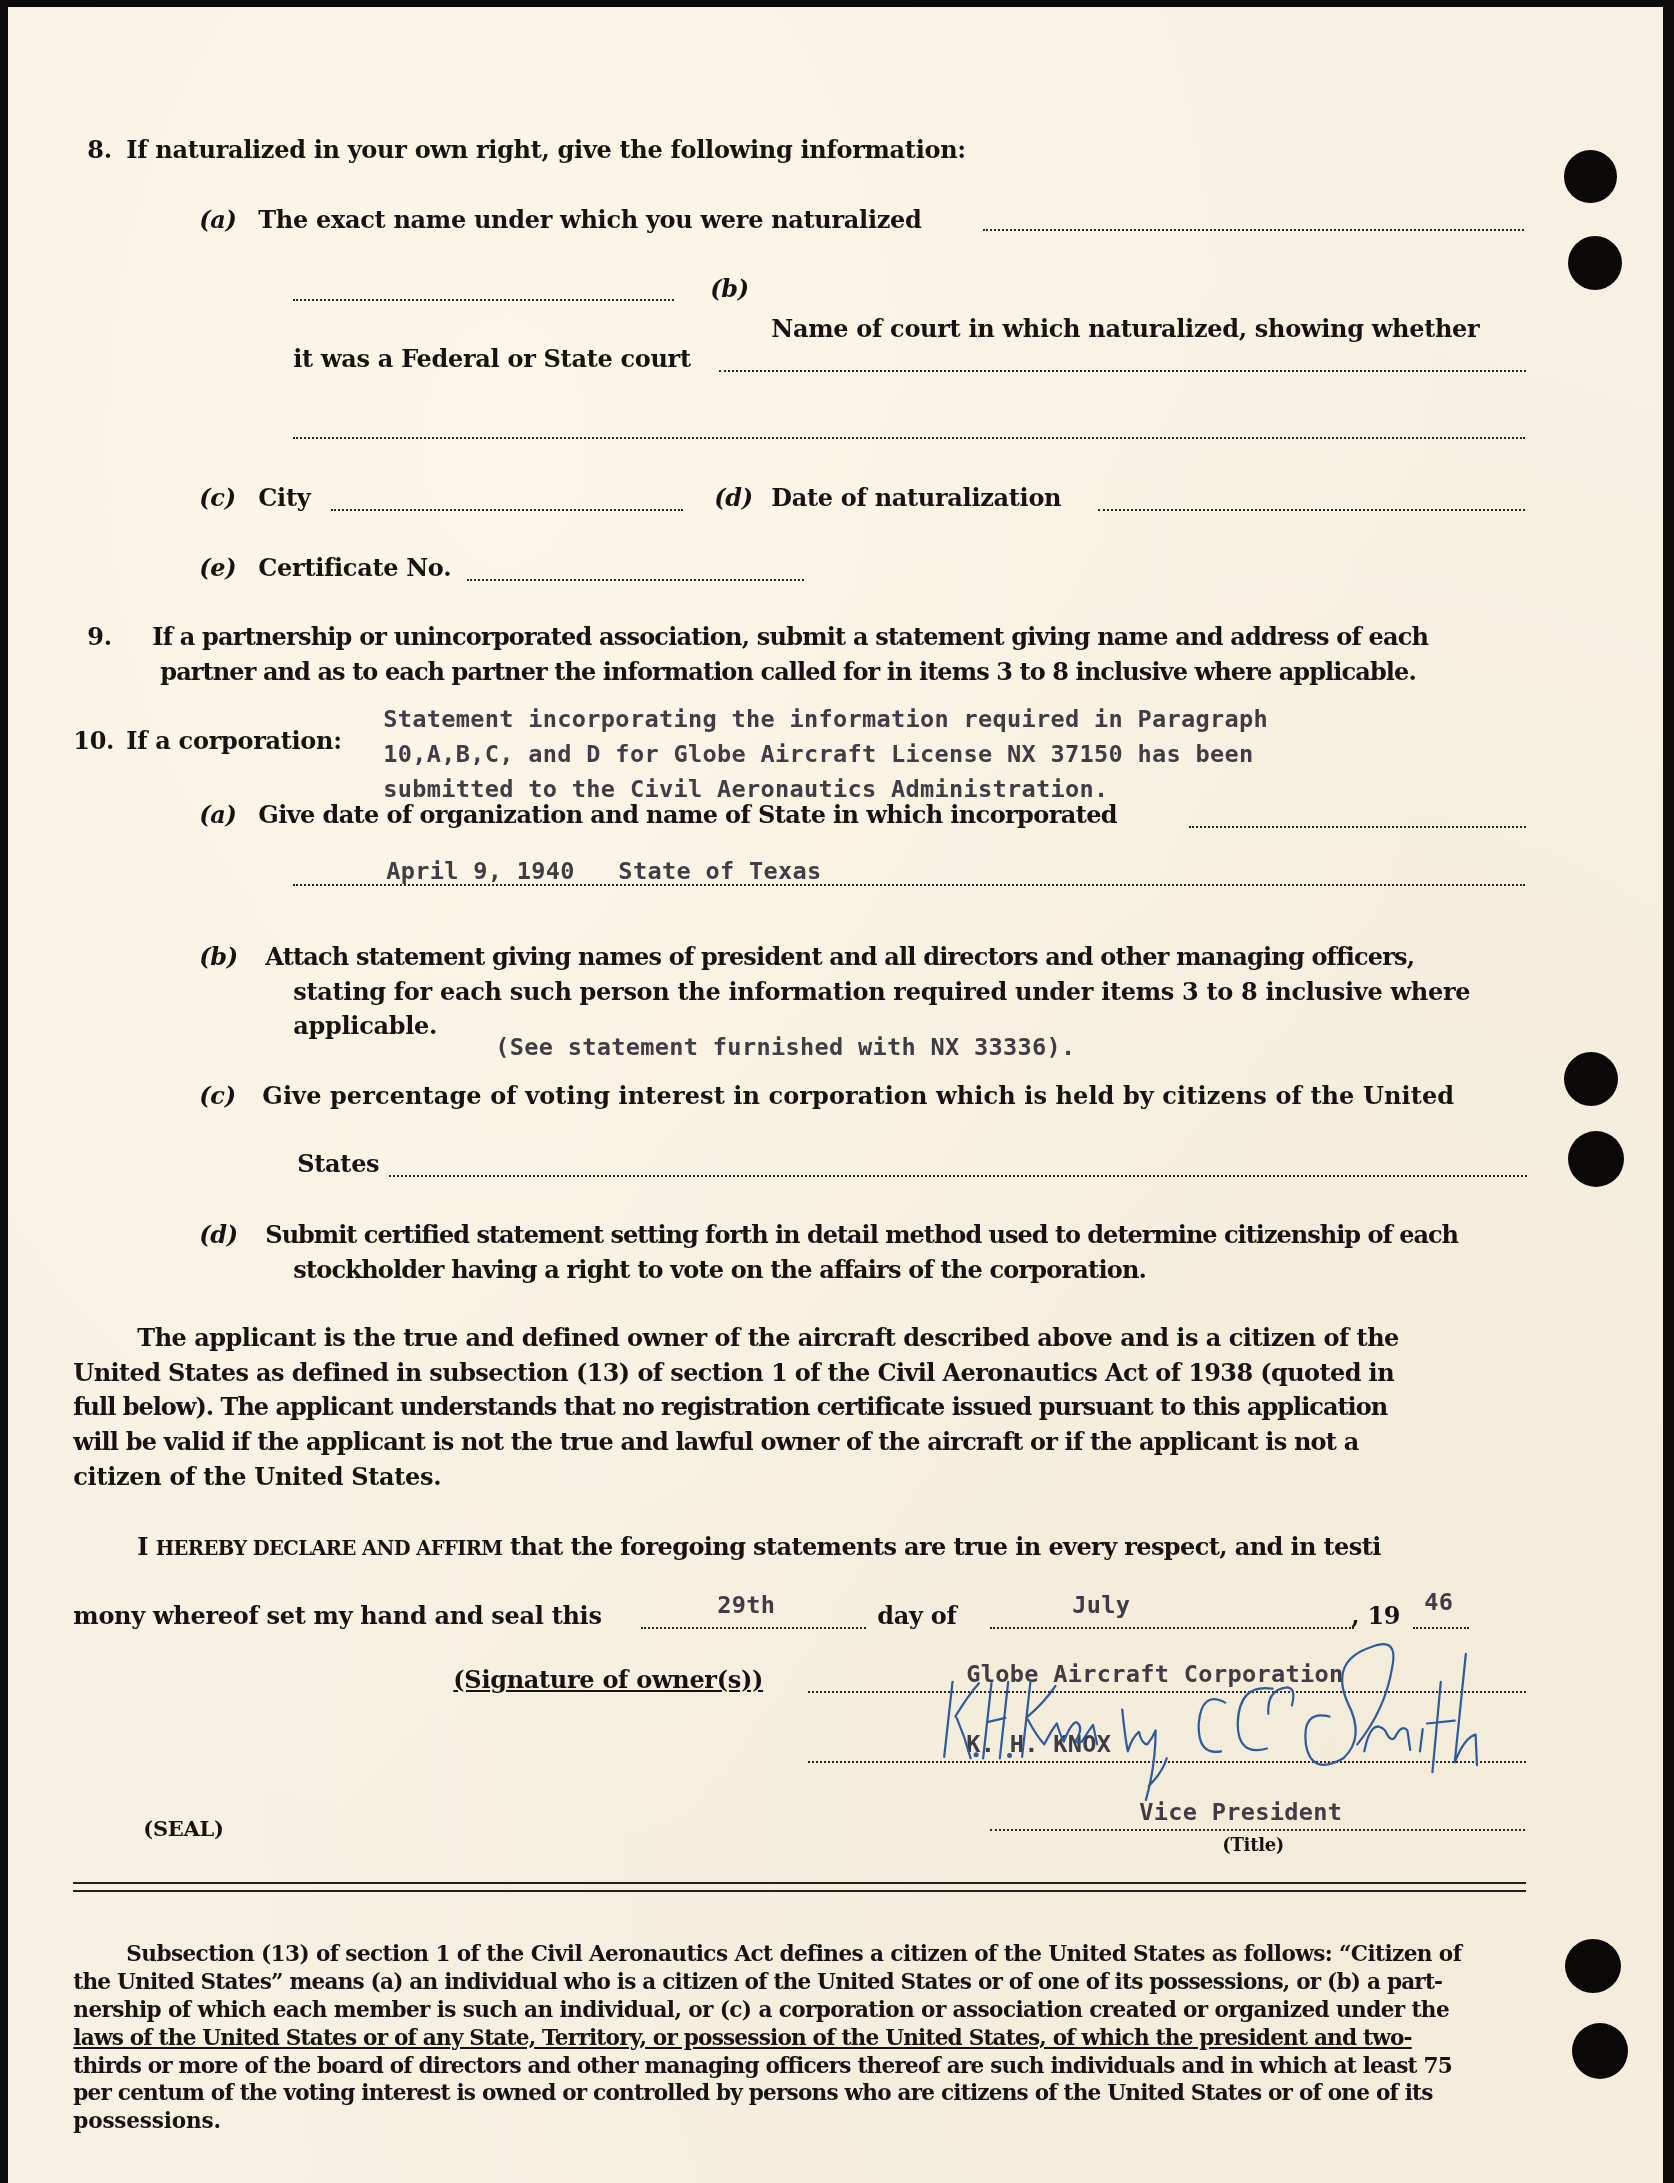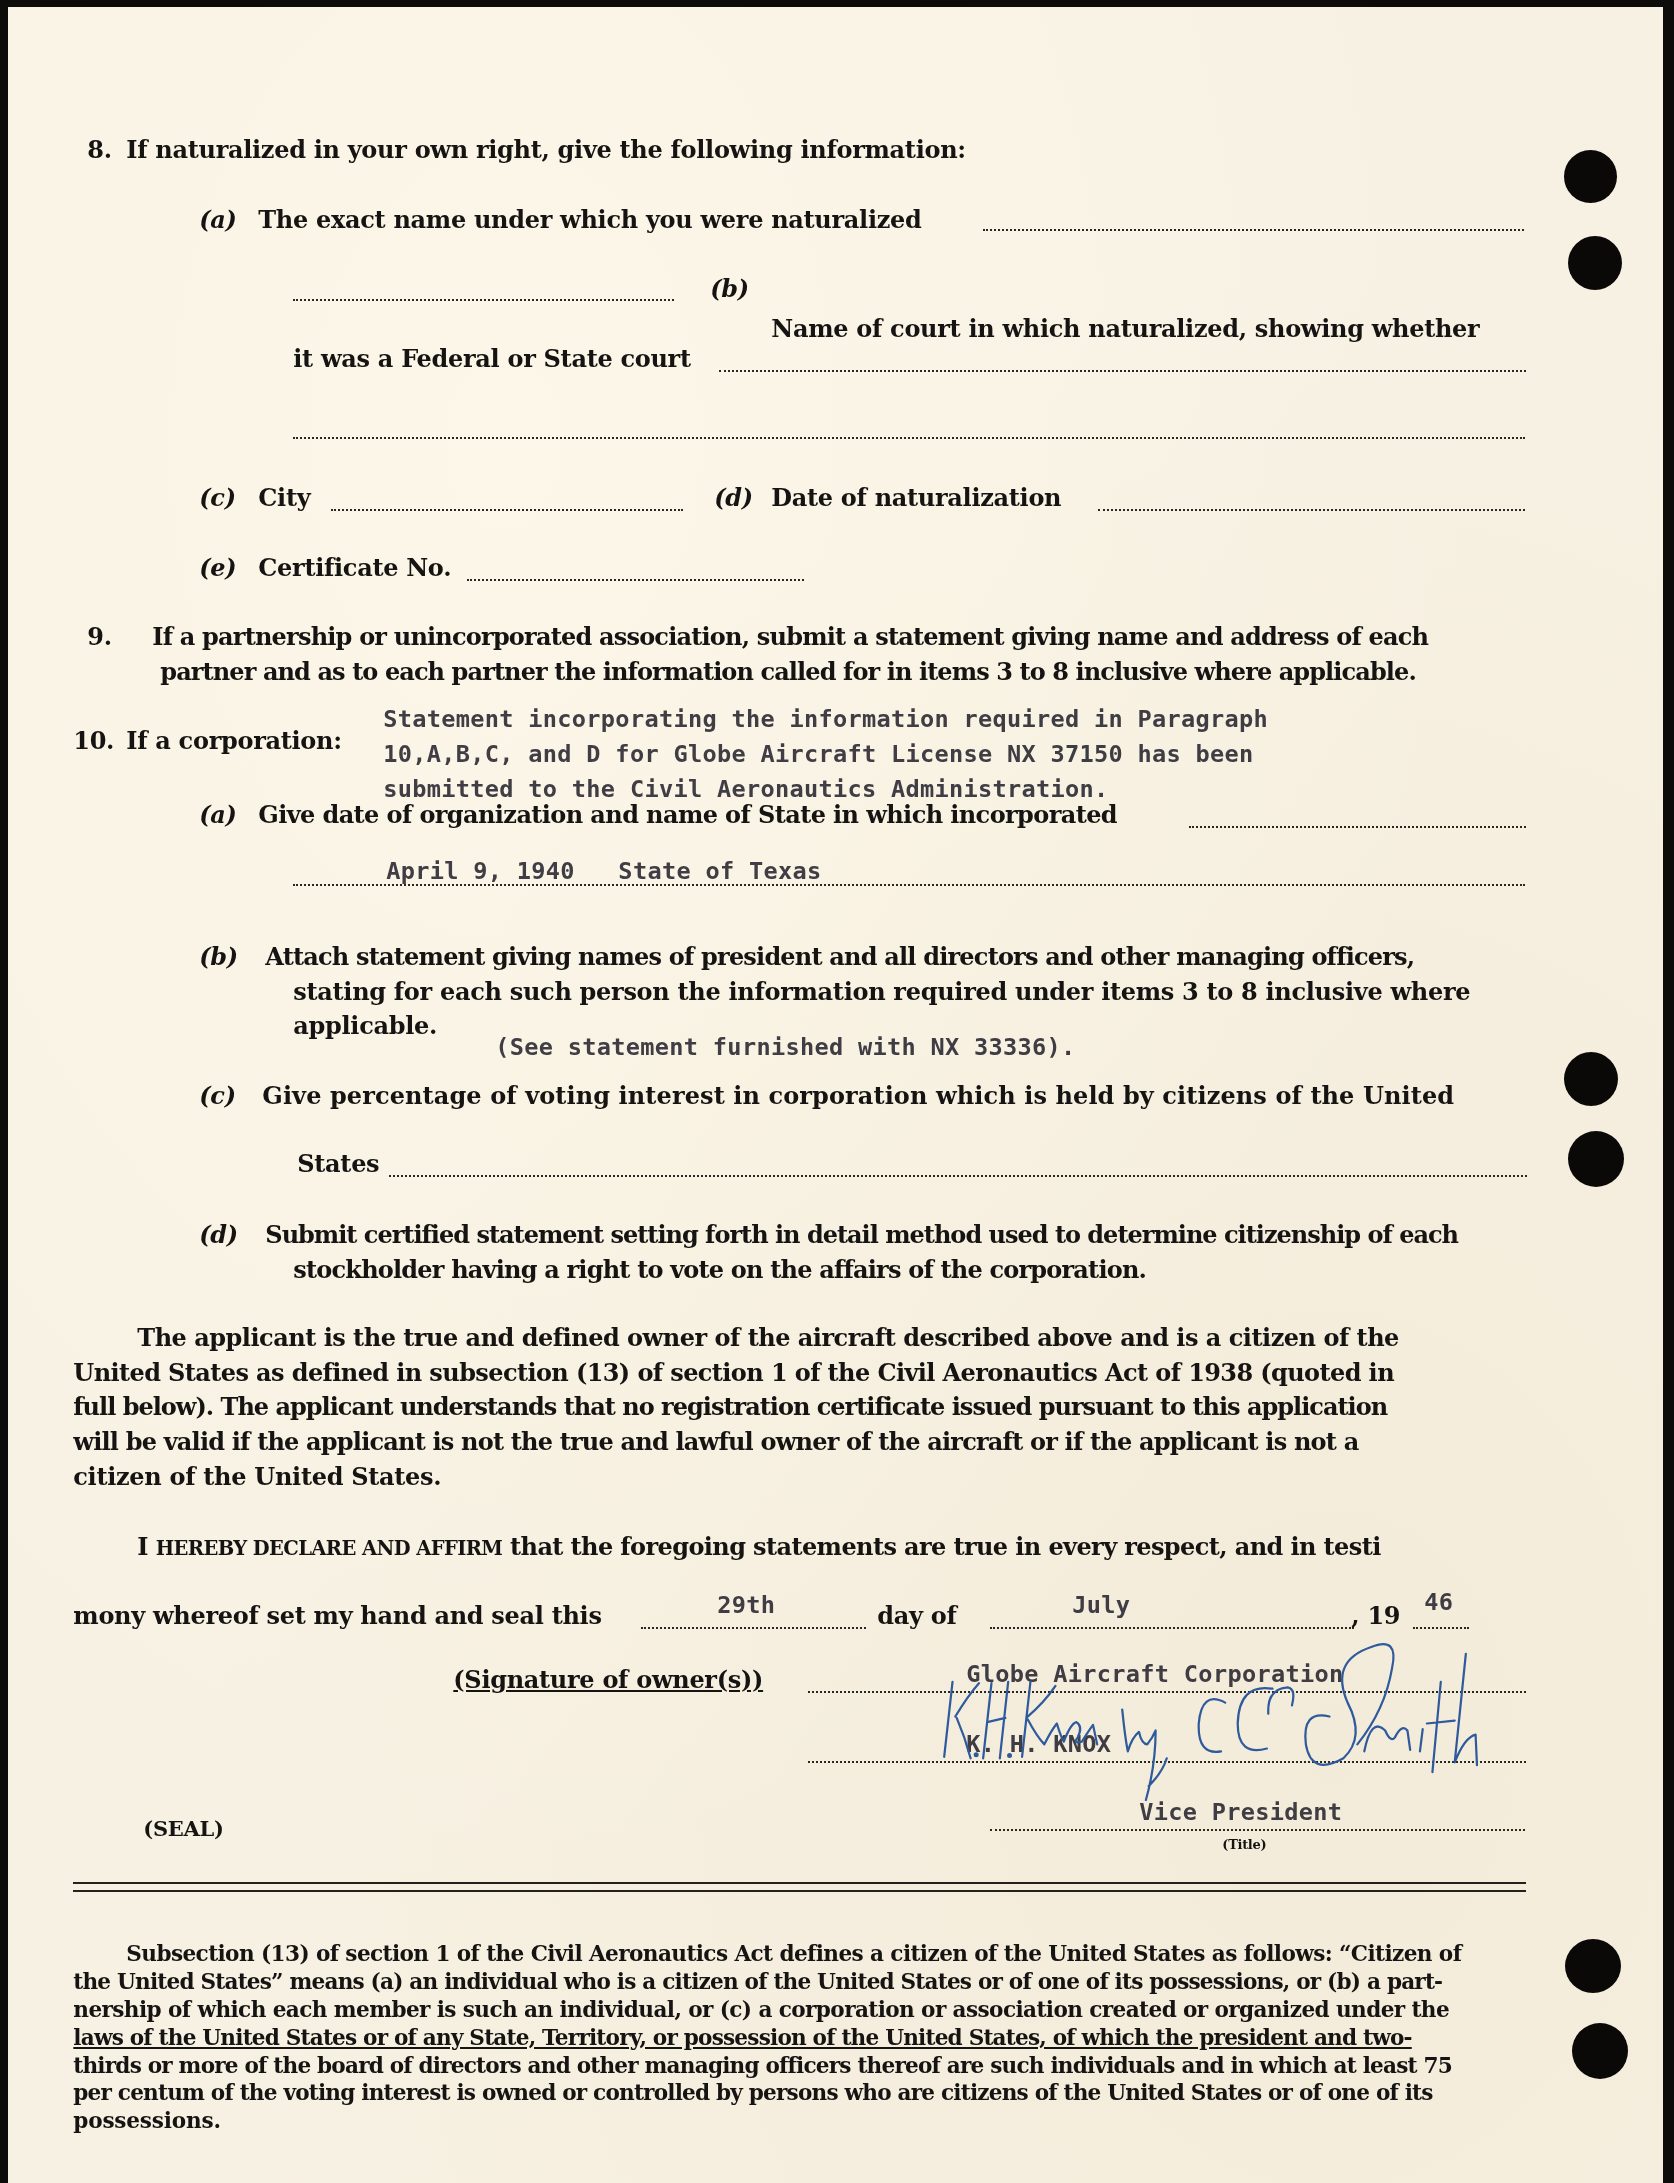--- a/index.html
+++ b/index.html
@@ -32,21 +32,21 @@
   }
   .line {
     position: absolute; height: 0; border-bottom: 2.1px dotted #2a2622;
   }
   .dline {
     position: absolute; height: 0; border-bottom: 2.8px solid #24201c;
   }
   .hole {
     position: absolute; border-radius: 50%; background: #0b0908;
   }
-  .small { font-size: 13px; font-weight: bold; }
+  .small { font-size: 18px; font-weight: bold; }
   .foot { font-size: 21.6px; letter-spacing: -0.2px; line-height: 25px; }
   .sig { position: absolute; }
 </style>
 </head>
 <body>
 
 <div class="page">
 
   <div class="hole" style="left:1556px;top:143px;width:53px;height:53px;"></div>
   <div class="hole" style="left:1560px;top:229px;width:54px;height:54px;"></div>

